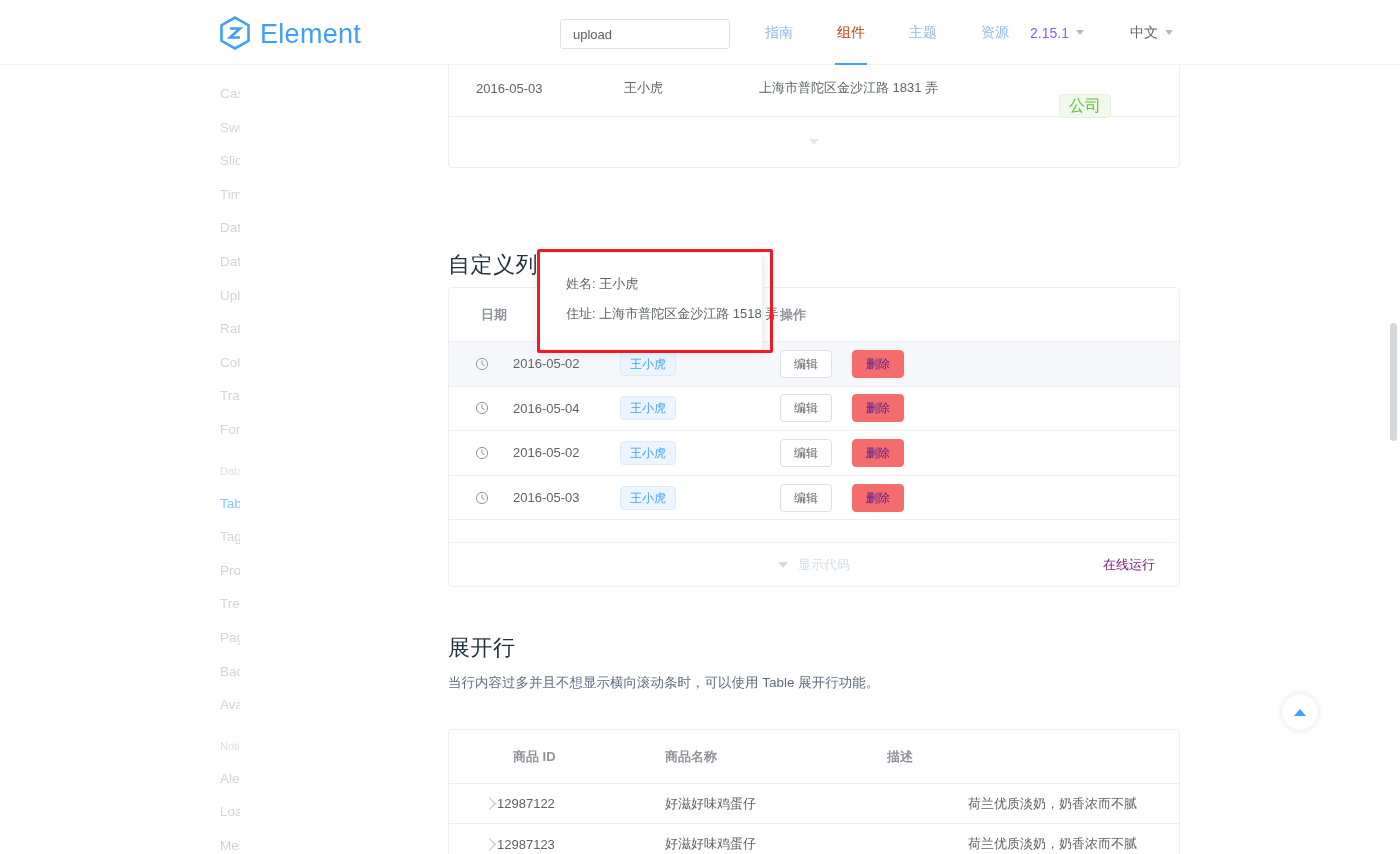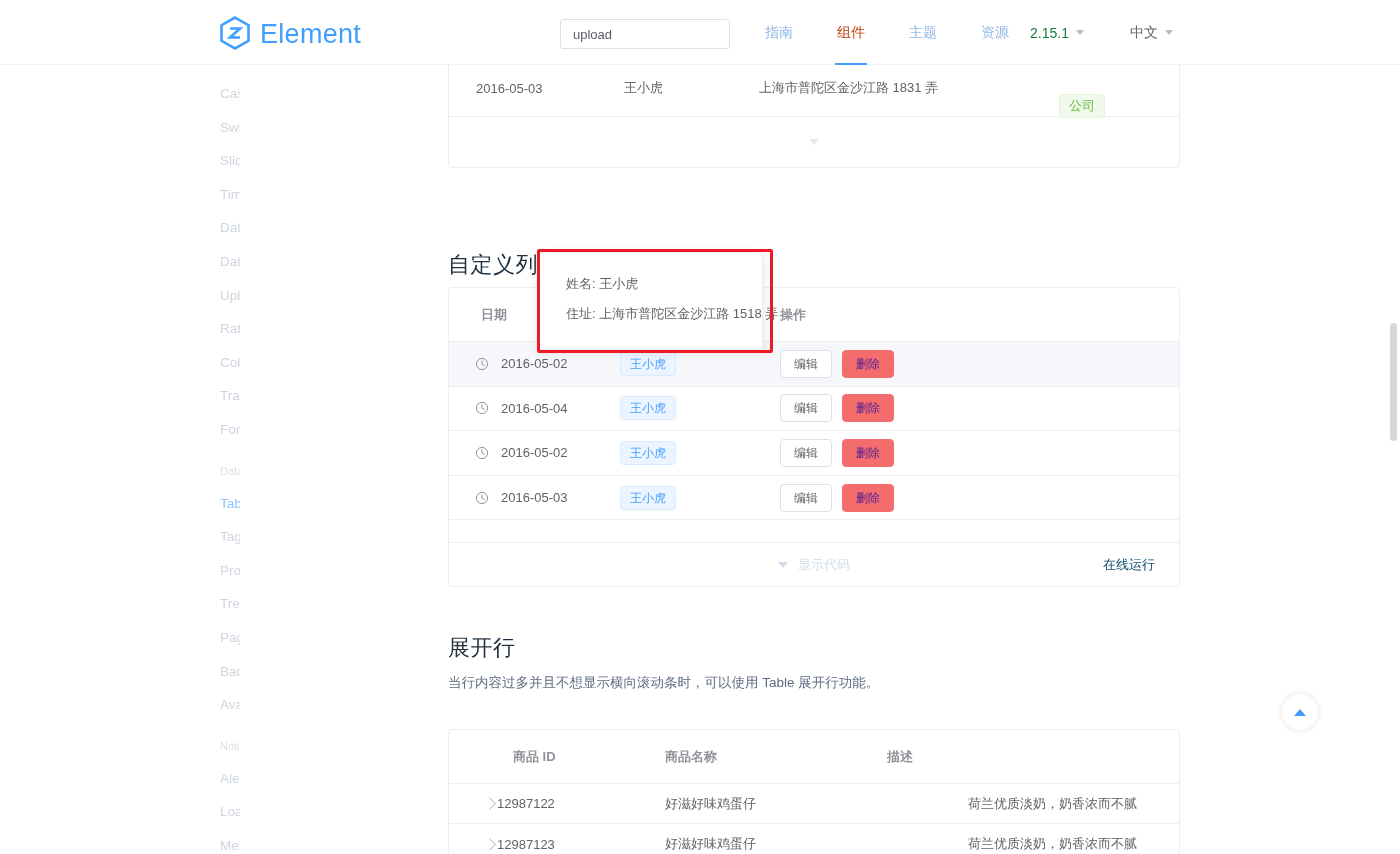--- a/index.html
+++ b/index.html
@@ -41,21 +41,21 @@
   .nav-item.active { color: #c2410c; }
   .nav-item.active::after {
     content: ""; position: absolute; left: 18px; right: 18px; bottom: 0;
     height: 2px; background: #409eff;
   }
   .nav-sep {
     position: absolute; left: 1001px; top: 25px; width: 1px; height: 15px; background: #e4e7ed;
   }
   .version-sel {
     position: absolute; left: 1030px; top: 0; height: 65px;
-    display: flex; align-items: center; gap: 7px; font-size: 14px; color: #15803d;
+    display: flex; align-items: center; gap: 7px; font-size: 14px; color: #8b5cf6;
   }
   .lang-sel {
     position: absolute; left: 1130px; top: 0; height: 65px;
     display: flex; align-items: center; gap: 7px; font-size: 14px; color: #606266;
   }
   .caret-down {
     width: 0; height: 0; border-left: 4px solid transparent; border-right: 4px solid transparent;
     border-top: 5px solid #b4bccc; display: inline-block;
   }
 
@@ -89,21 +89,21 @@
   .tbl-row-top {
     display: flex; align-items: center; height: 57px;
     border-bottom: 1px solid #ebeef5; font-size: 13px; color: #606266;
   }
   .tbl-row-top .c1 { width: 175px; padding-left: 27px; }
   .tbl-row-top .c2 { width: 135px; }
   .tbl-row-top .c3 { width: 300px; }
   .tbl-row-top .c4 { width: 120px; }
   .tag-green {
     display: inline-block; background: #f0f9eb; border: 1px solid #e1f3d8;
-    color: #67c23a; border-radius: 4px; font-size: 13px; padding: 3px 9px; line-height: 16px; margin-top: 36px;
+    color: #67c23a; border-radius: 4px; font-size: 16px; padding: 3px 9px; line-height: 16px; margin-top: 36px;
   }
   .block-top-foot {
     height: 50px; display: flex; align-items: center; justify-content: center;
   }
   .tri-down {
     width: 0; height: 0; border-left: 5px solid transparent; border-right: 5px solid transparent;
     border-top: 6px solid #e4e7ed;
   }
 
   h2.sect-title {
@@ -121,23 +121,23 @@
     border-bottom: 1px solid #ebeef5; font-size: 13px; color: #909399; font-weight: bold;
   }
   .tbl-head .h-date { width: 171px; padding-left: 32px; }
   .tbl-head .h-name { width: 160px; }
   .tbl-head .h-op   { width: 180px; }
   .tbl-row {
     display: flex; align-items: center; height: 44.6px;
     border-bottom: 1px solid #ebeef5; font-size: 13px; color: #606266;
   }
   .tbl-row.hovered { background: #f5f7fa; }
-  .tbl-row .c-date { width: 171px; padding-left: 26px; display: flex; align-items: center; gap: 12px; }
+  .tbl-row .c-date { width: 171px; padding-left: 26px; display: flex; align-items: center; gap: 24px; }
   .tbl-row .c-name { width: 160px; }
-  .tbl-row .c-op   { width: 210px; display: flex; align-items: center; gap: 10px; }
+  .tbl-row .c-op   { width: 210px; display: flex; align-items: center; gap: 20px; }
   .clock-icon { width: 14px; height: 14px; display: inline-block; color:#909399; }
   .tag-blue {
     display: inline-block; background: #ecf5ff; border: 1px solid #d9ecff;
     color: #409eff; border-radius: 4px; font-size: 12px; padding: 3px 9px; line-height: 16px;
   }
   .btn-plain {
     background: #fff; border: 1px solid #dcdfe6; color: #606266;
     border-radius: 4px; font-size: 12px; padding: 6px 13px; line-height: 14px;
     font-family: "Liberation Sans", sans-serif;
   }
@@ -153,21 +153,21 @@
   }
   .foot-toggle {
     display: flex; align-items: center; gap: 10px; font-size: 13px; color: #d3dce6;
   }
   .foot-tri {
     width: 0; height: 0; border-left: 5px solid transparent; border-right: 5px solid transparent;
     border-top: 6px solid #d3dce6;
   }
   .foot-run {
     position: absolute; right: 24px; top: 50%; transform: translateY(-50%);
-    font-size: 13px; color: #0c4a6e;
+    font-size: 13px; color: #701a75;
   }
 
   
   .block-expand { left: 208px; top: 664px; width: 732px; height: 200px; }
   .tbl-head2 { display: flex; align-items: center; height: 54px; border-bottom: 1px solid #ebeef5;
     font-size: 13px; color: #909399; font-weight: bold; }
   .tbl-head2 .e1 { width: 216px; padding-left: 64px; }
   .tbl-head2 .e2 { width: 222px; }
   .tbl-head2 .e3 { width: 250px; }
   .tbl-row2 { display: flex; align-items: center; height: 40.4px; border-bottom: 1px solid #ebeef5;

